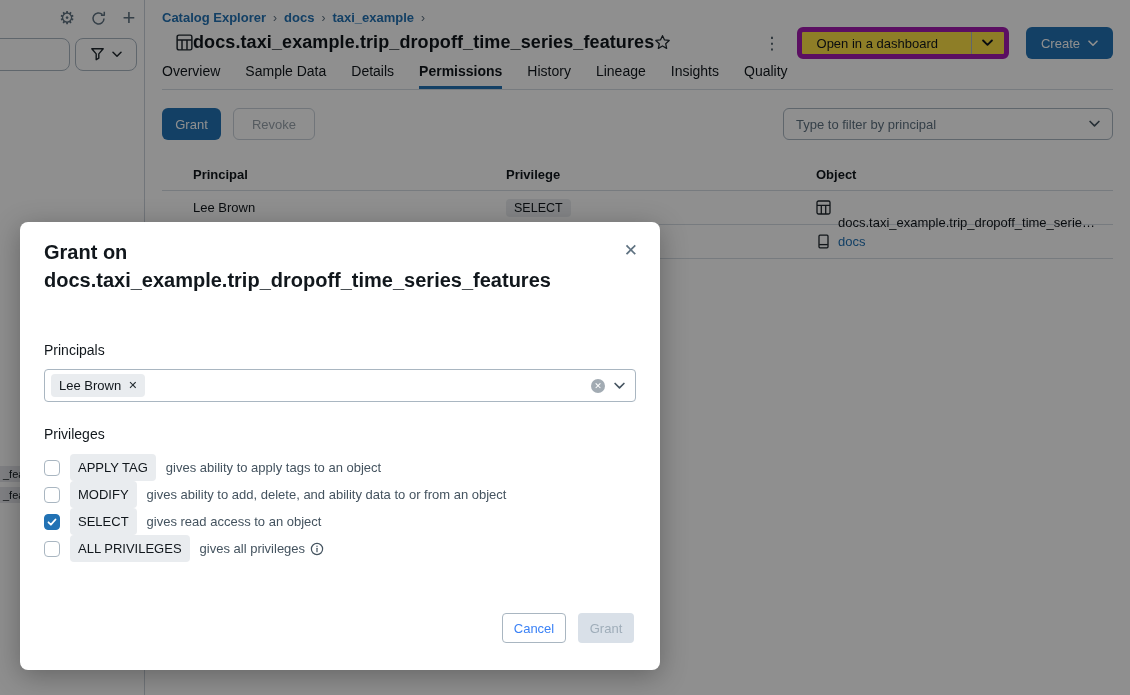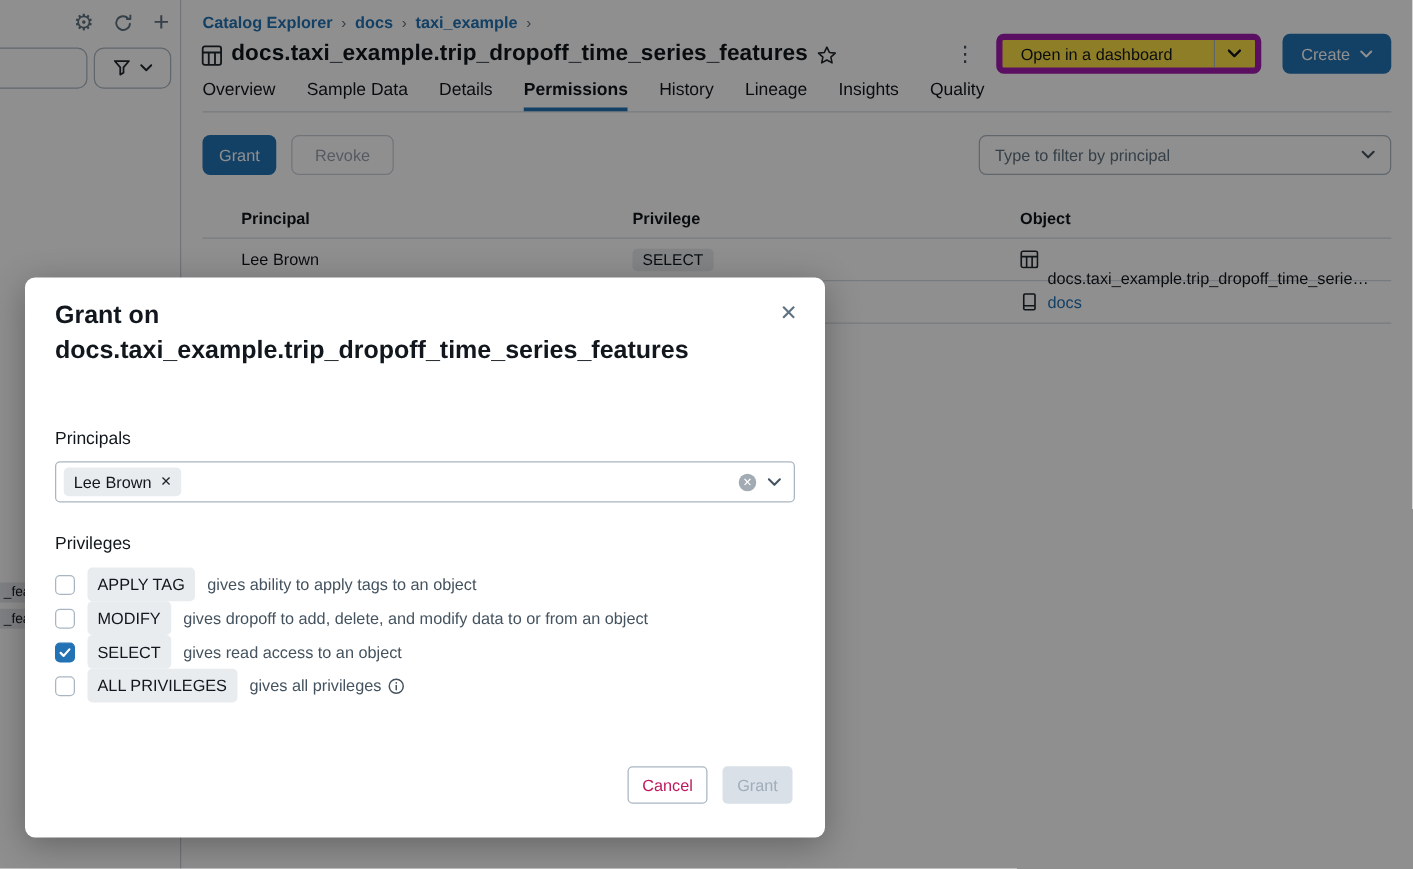--- a/index.html
+++ b/index.html
@@ -20,21 +20,21 @@
     display:flex; align-items:center; justify-content:center; gap:7px; }
   .sb-partial { position:absolute; left:0; height:16px; padding:1px 3px;
     background:#E4E7EB; color:#11171C; font-size:11px; line-height:14px; white-space:nowrap; }
 
   
   .main { position:absolute; left:146px; top:0; width:984px; height:695px; background:#fff; }
   .breadcrumb { position:absolute; left:16px; top:10px; display:flex; align-items:center; gap:7px;
     font-size:13px; }
   .breadcrumb a { color:#2272B4; text-decoration:none; cursor:pointer;font-weight:bold; }
   .crumb-sep { color:#5F7281; font-size:12px; }
-  .title-row { position:absolute; left:15px; top:32px; display:flex; align-items:flex-end; gap:7px; }
+  .title-row { position:absolute; left:30px; top:32px; display:flex; align-items:center; }
   .title-row .entity-title { font-size:18px; font-weight:700; color:#11171C; letter-spacing:.1px; }
   .hdr-actions { position:absolute; top:27px; right:17px; display:flex; align-items:center; gap:17px; }
   .kebab { font-size:17px; color:#44535F; width:16px; text-align:center; cursor:pointer; }
   .split-btn { display:flex; height:32px; border:5px solid #a21caf; border-radius:6px; overflow:hidden; background:#fde047;gap:18px; }
   .split-main { padding:0 15px; display:flex; align-items:center; font-size:13px; color:#11171C; cursor:pointer; }
   .split-arrow { width:33px; display:flex; align-items:center; justify-content:center;
     border-left:1px solid #A9B6C1; color:#11171C; cursor:pointer; }
   .btn-primary { height:32px; background:#2272B4; color:#fff; border:none; border-radius:6px;
     font-size:13px; display:flex; align-items:center; justify-content:center; gap:8px; padding:0 15px; cursor:pointer; }
   .tabs { position:absolute; left:16px; right:17px; top:63px; height:27px;
@@ -85,21 +85,21 @@
   .priv-row { position:absolute; left:24px; display:flex; align-items:center; height:21px; }
   .checkbox { width:16px; height:16px; border:1px solid #A9B6C1; border-radius:4px; background:#fff;
     cursor:pointer; display:flex; align-items:center; justify-content:center; }
   .checkbox.checked { background:#2272B4; border-color:#2272B4; }
   .checkbox svg { display:none; }
   .checkbox.checked svg { display:block; }
   .priv-row .pill { margin-left:10px; font-size:13px; padding:6px 8px; }
   .priv-desc { margin-left:10px; font-size:13px; color:#44535F; display:flex; align-items:center; gap:5px; }
   .modal-footer { position:absolute; right:26px; top:391px; display:flex; gap:12px; }
   .btn-cancel { width:64px; height:30px; background:#fff; border:1px solid #A9B6C1; border-radius:4px;
-    font-size:13px; color:#be185d; cursor:pointer;margin-left:36px; }
+    font-size:13px; color:#3b82f6; cursor:pointer;margin-left:36px; }
   .btn-grant-disabled { width:56px; height:30px; background:#D9E0E8; border:none; border-radius:4px;
     font-size:13px; color:#9FADB9; }
   svg.stroke-icon { fill:none; stroke:currentColor; }
 </style>
 </head>
 <body>
 
 <div class="app">
 
   <div class="sidebar">
@@ -247,21 +247,21 @@
       </span>
       <span class="pill">APPLY TAG</span>
       <span class="priv-desc">gives ability to apply tags to an object</span>
     </div>
 
     <div class="priv-row" style="top:262px;">
       <span class="checkbox">
         
       </span>
       <span class="pill">MODIFY</span>
-      <span class="priv-desc">gives dropoff to add, delete, and modify data to or from an object</span>
+      <span class="priv-desc">gives ability to add, delete, and ability data to or from an object</span>
     </div>
 
     <div class="priv-row" style="top:289px;">
       <span class="checkbox checked">
         <svg width="12" height="12" viewBox="0 0 12 12">
             <path d="M2.5 6.3l2.4 2.4 4.6-5.2" stroke="#fff" stroke-width="1.8" fill="none" stroke-linecap="round" stroke-linejoin="round"></path>
           </svg>
       </span>
       <span class="pill">SELECT</span>
       <span class="priv-desc">gives read access to an object</span>

